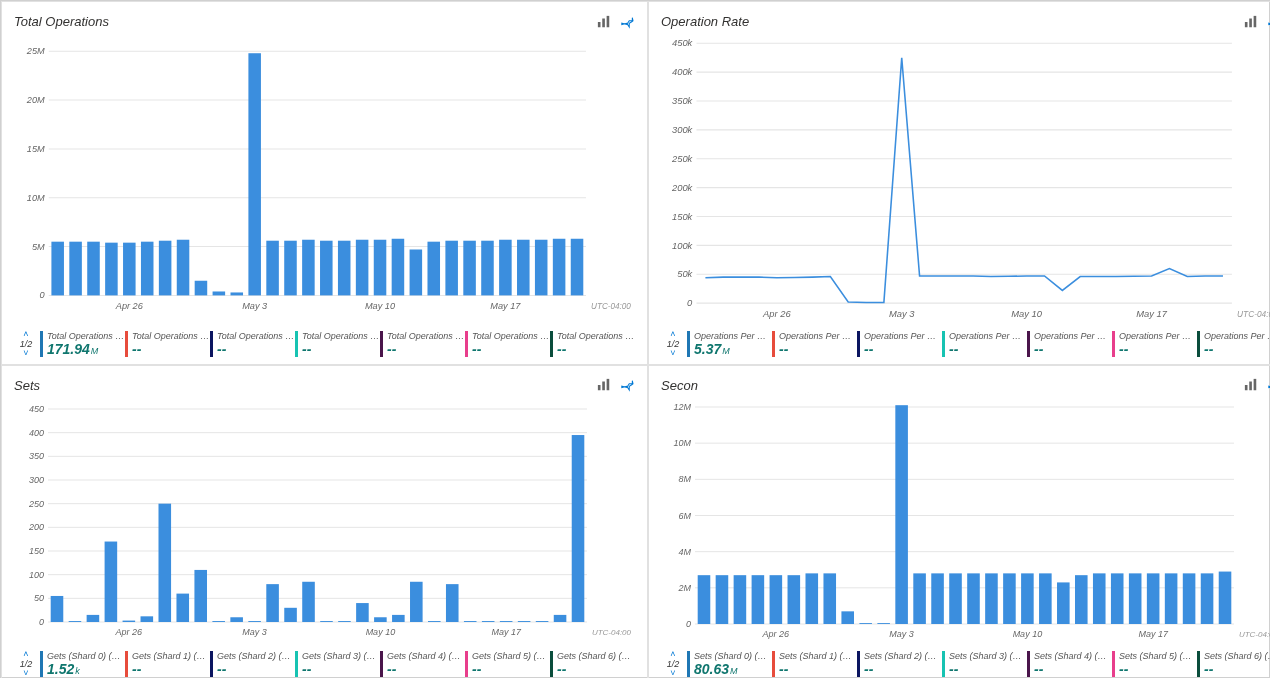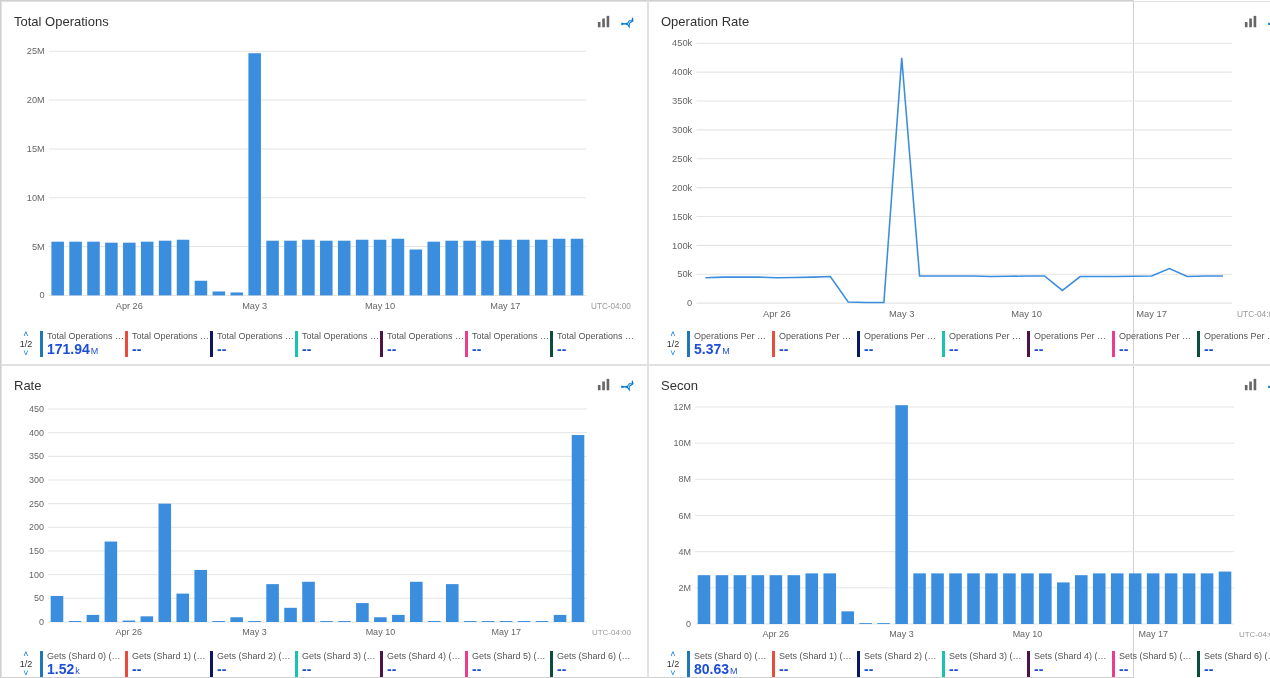--- a/index.html
+++ b/index.html
@@ -1,38 +1,38 @@
 <!DOCTYPE html>
 <html><head>
 <meta charset="utf-8">
 <style>
   * { margin: 0; padding: 0; box-sizing: border-box; }
   body { font-family: "Segoe UI", sans-serif; background: #fff; color: #323130; }
-  .grid { display: grid; grid-template-columns: 1fr 1fr; grid-template-rows: 1fr 1fr; width: 1134px; height: 678px; border: 1px solid #d0d0d0; }
+  .grid { display: grid; grid-template-columns: 1fr 1fr; grid-template-rows: 1fr 1fr; width: 1270px; height: 678px; border: 1px solid #d0d0d0; font-style: italic; }
   .panel { border: 0.5px solid #e1e1e1; padding: 12px 12px 6px 12px; display: flex; flex-direction: column; position: relative; }
   .panel-header { display: flex; align-items: center; justify-content: space-between; margin-bottom: 6px; }
   .panel-title { font-size: 13px; color: #323130; font-weight: 400; }
   .panel-icons { display: flex; gap: 10px; align-items: center; }
   .icon { width: 14px; height: 14px; display: inline-block; }
   .chart-area { flex: 1; position: relative; min-height: 0; }
   .chart-svg { width: 100%; height: 100%; }
   .axis-text { font-size: 9px; fill: #666; }
   .tz-text { font-size: 8px; fill: #999; }
   .grid-line { stroke: #e5e5e5; stroke-width: 1; }
   .bar { fill: #3b8ede; }
   .line-path { stroke: #3b8ede; stroke-width: 1.5; fill: none; }
   .legend-row { display: flex; align-items: center; gap: 2px; margin-top: 6px; }
   .pager { display: flex; flex-direction: column; align-items: center; font-size: 9px; color: #333; width: 24px; }
   .pager .arrow { color: #0078d4; font-size: 9px; cursor: pointer; line-height: 1; }
   .legend-items { display: flex; flex: 1; gap: 0; }
   .legend-item { display: flex; align-items: stretch; flex: 1; min-width: 0; }
   .legend-swatch { width: 3px; margin-right: 4px; }
   .legend-text { display: flex; flex-direction: column; min-width: 0; }
   .legend-label { font-size: 9px; color: #555; white-space: nowrap; overflow: hidden; text-overflow: ellipsis; max-width: 78px; }
-  .legend-value { font-size: 14px; font-weight: 600; color: #1d4ed8; }
+  .legend-value { font-size: 14px; font-weight: 600; color: #0f766e; }
   .legend-unit { font-size: 9px; font-weight: 400; margin-left: 1px; }
   
   .c0{background:#1f77b4}.c1{background:#e74c3c}.c2{background:#0b1560}.c3{background:#17c3b2}.c4{background:#4a154b}.c5{background:#e83e8c}.c6{background:#0a4d3c}
 </style>
 </head>
 <body>
 
 <div class="grid">
 
   <div class="panel">
@@ -255,21 +255,21 @@
               <div class="legend-label">Operations Per Secon…</div>
               <div class="legend-value">--</div>
             </div>
           </div>
         </div>
     </div>
   </div>
 
   <div class="panel">
     <div class="panel-header">
-      <span class="panel-title">Rate</span>
+      <span class="panel-title">Sets</span>
       <div class="panel-icons">
         <span class="icon"><svg viewBox="0 0 16 16">
               <rect x="1" y="8" width="3" height="6" fill="#666"></rect>
               <rect x="6" y="4" width="3" height="10" fill="#666"></rect>
               <rect x="11" y="1" width="3" height="13" fill="#666"></rect>
             </svg></span>
         <span class="icon"><svg viewBox="0 0 16 16">
               <path d="M8 1l3 3-1 4 3 3-5-1-3 5-1-1 5-3-1-5 3-3z" fill="none" stroke="#0078d4" stroke-width="1.2" transform="rotate(45 8 8)"></path>
             </svg></span>
       </div>

